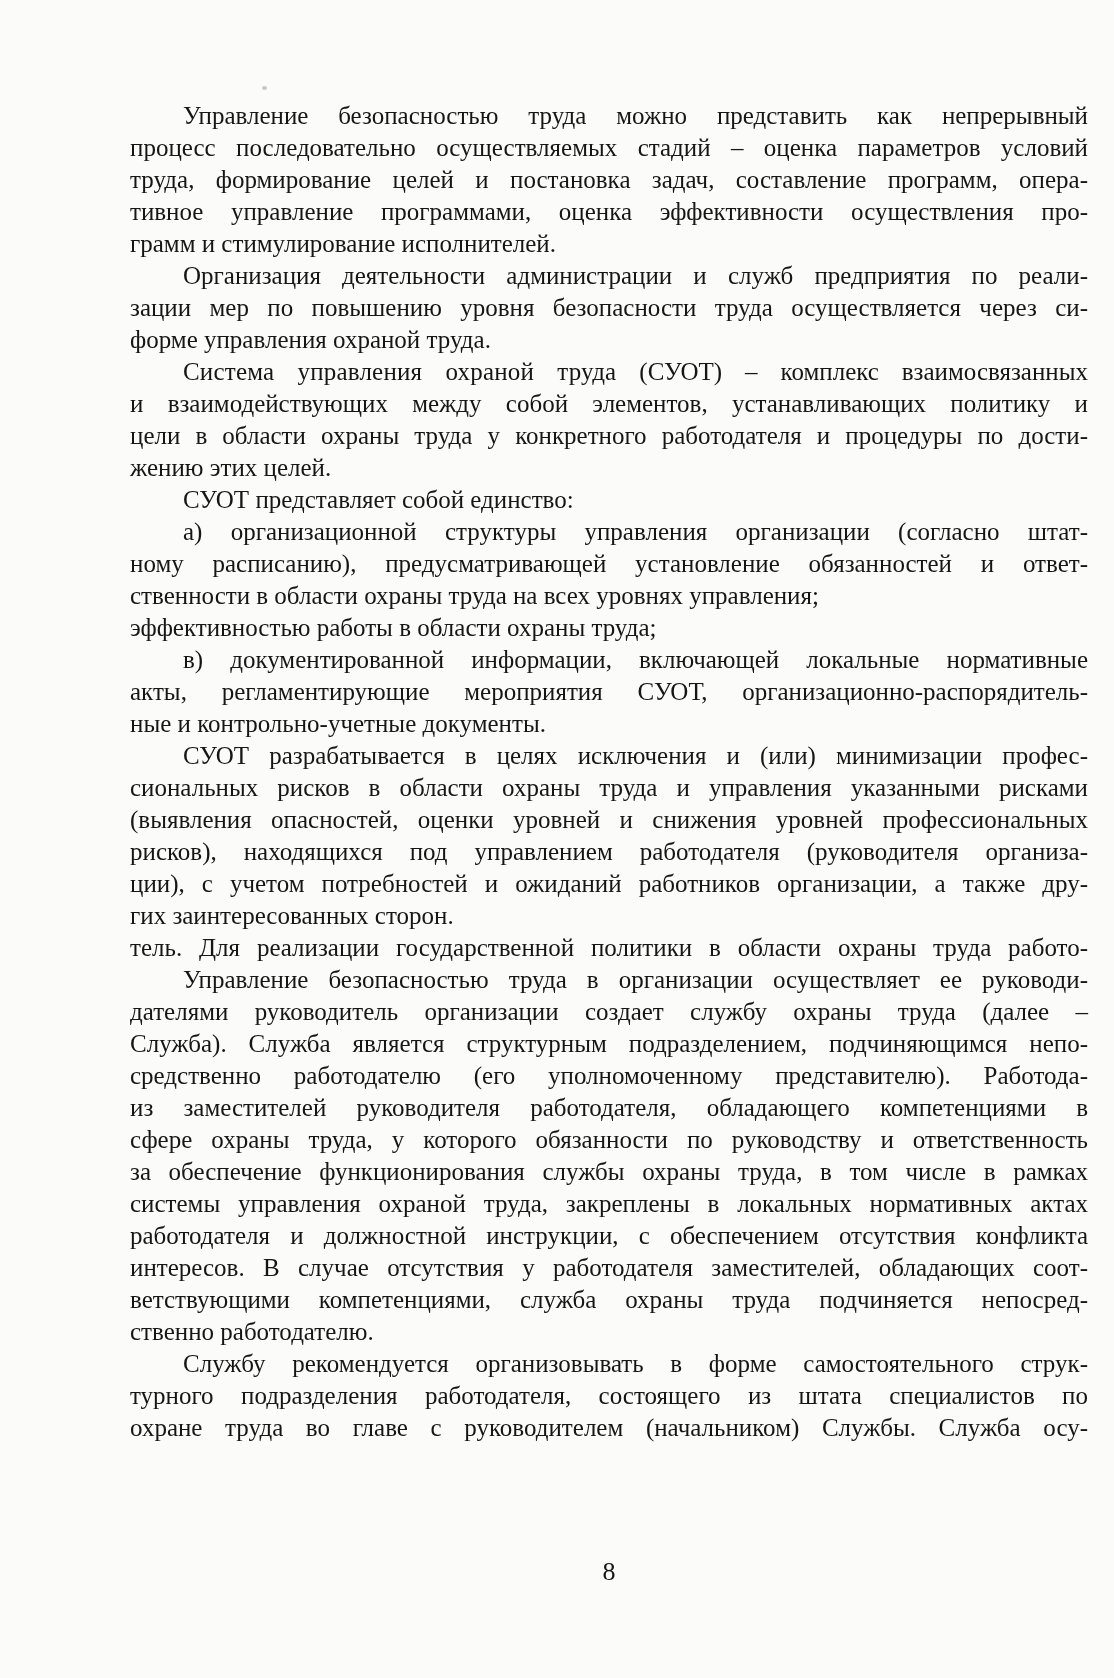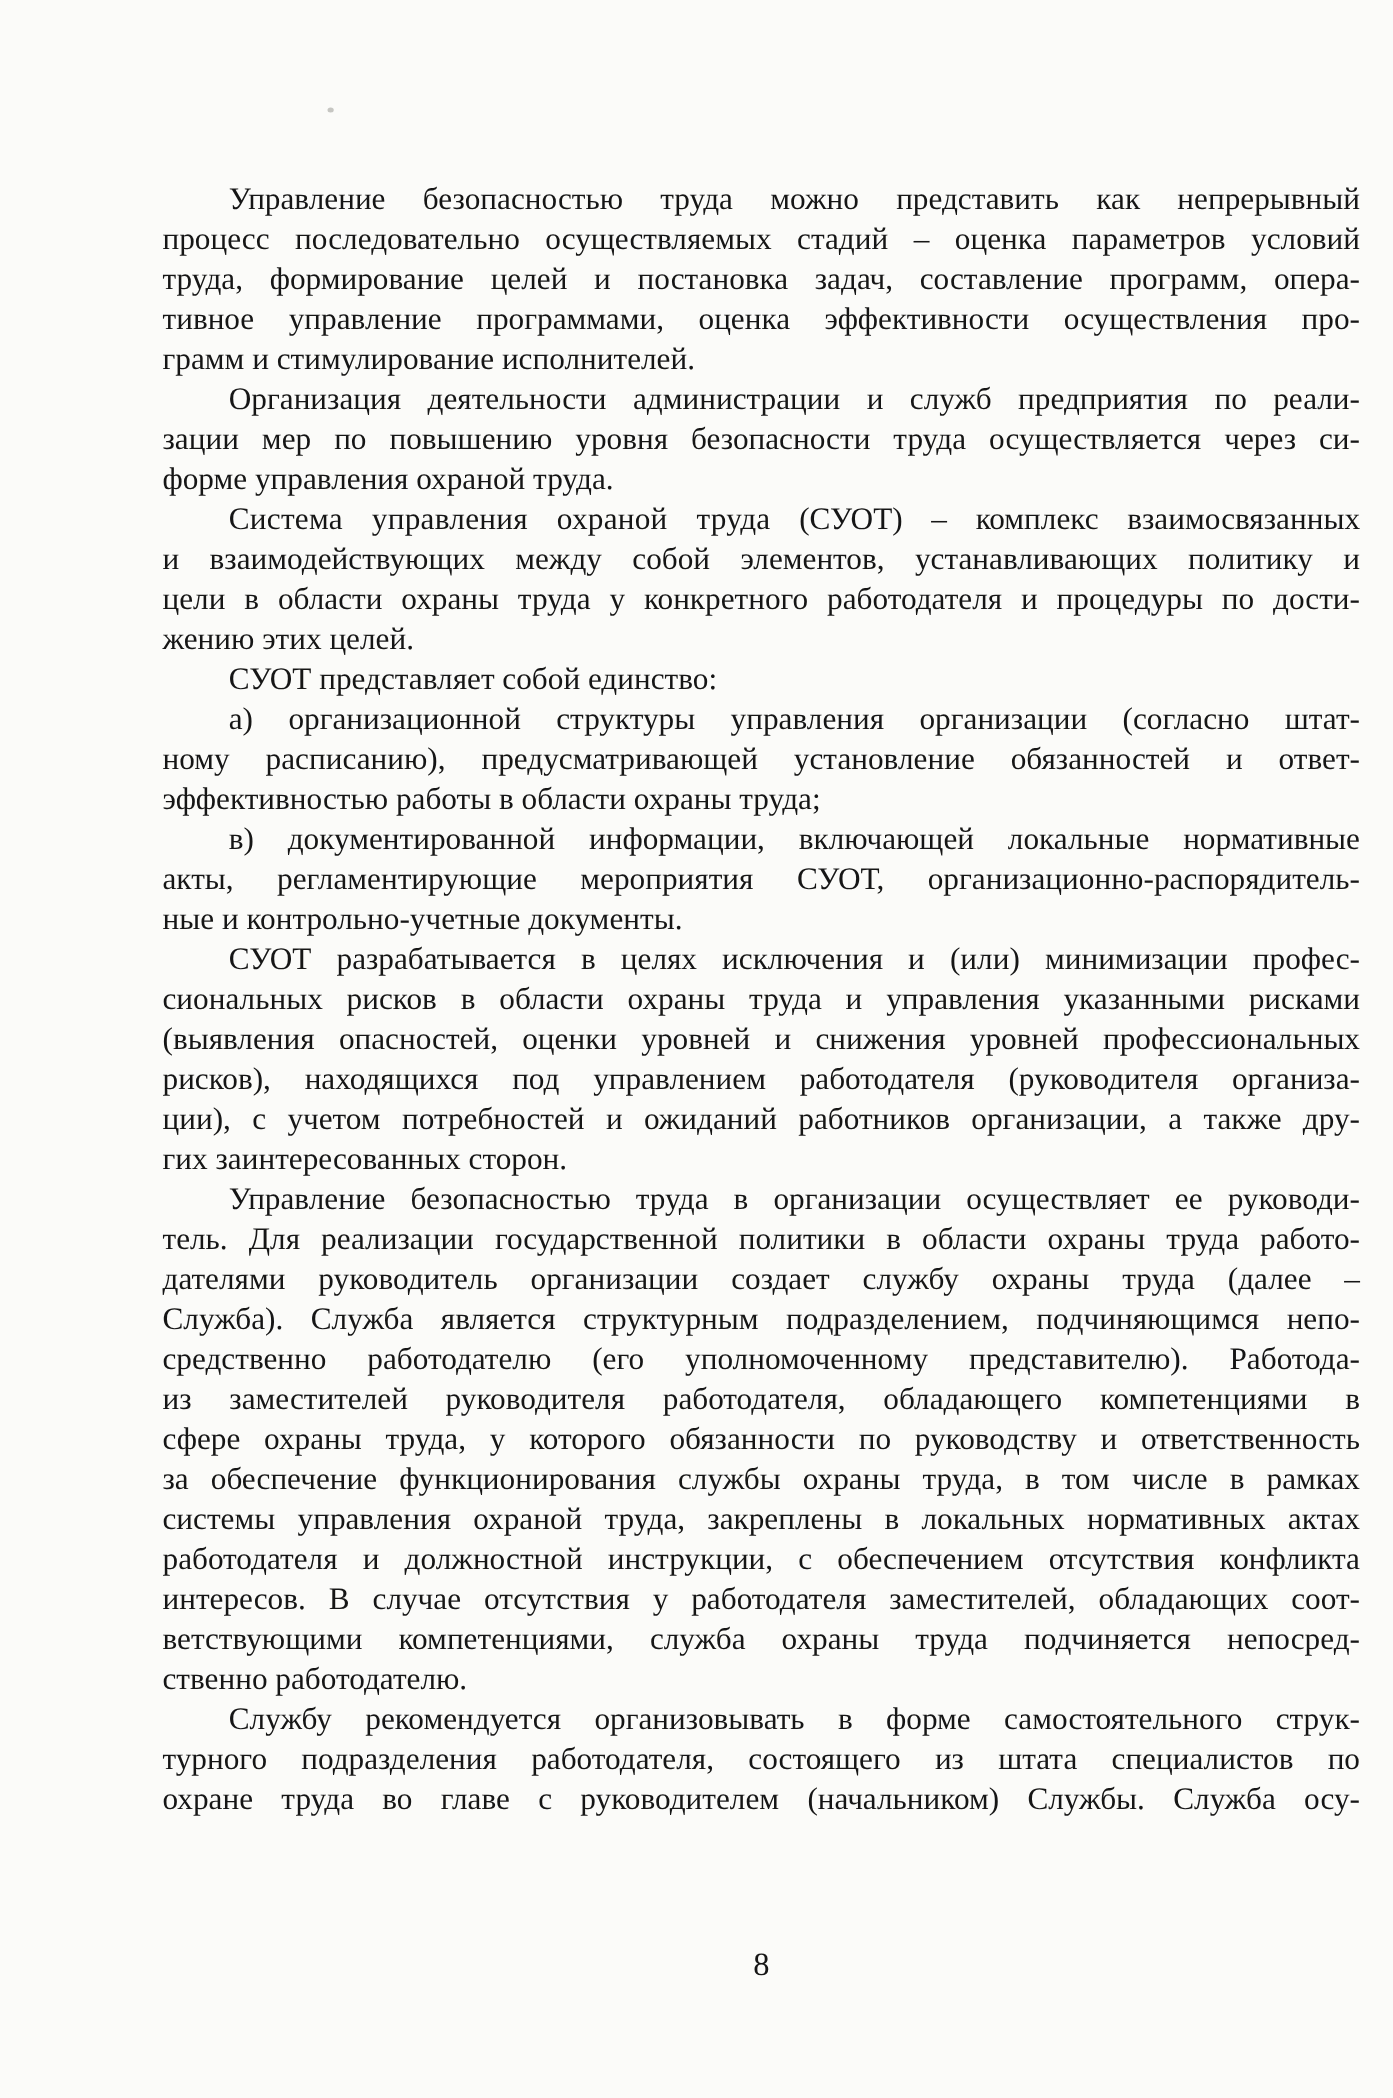--- a/index.html
+++ b/index.html
@@ -17,21 +17,20 @@
     background: var(--page-bg);
     color: var(--text);
     font-family: "Liberation Serif", "DejaVu Serif", serif;
     overflow: hidden;
   }
   .textblock {
     position: absolute;
     left: 130px;
     top: 100px;
     width: 958px;
-    margin-top: 44px;
   }
   .line {
     font-size: 25px;
     line-height: 32px;
     height: 32px;
     text-align: justify;
     text-align-last: justify;
     white-space: normal;
     overflow: visible;
   }
@@ -80,32 +79,33 @@
     <div class="line first">Организация деятельности администрации и служб предприятия по реали-</div>
     <div class="line">зации мер по повышению уровня безопасности труда осуществляется через си-</div>
     <div class="line plast">форме управления охраной труда.</div>
     <div class="line first"><b>Система управления охраной труда</b> (СУОТ) – комплекс взаимосвязанных</div>
     <div class="line">и взаимодействующих между собой элементов, устанавливающих политику и</div>
     <div class="line">цели в области охраны труда у конкретного работодателя и процедуры по дости-</div>
     <div class="line plast">жению этих целей.</div>
     <div class="line first plast">СУОТ представляет собой единство:</div>
     <div class="line first">а) организационной структуры управления организации (согласно штат-</div>
     <div class="line">ному расписанию), предусматривающей установление обязанностей и ответ-</div>
+    <div class="line plast">ственности в области охраны труда на всех уровнях управления;</div>
     <div class="line plast">эффективностью работы в области охраны труда;</div>
     <div class="line first">в) документированной информации, включающей локальные нормативные</div>
     <div class="line">акты, регламентирующие мероприятия СУОТ, организационно-распорядитель-</div>
     <div class="line plast">ные и контрольно-учетные документы.</div>
     <div class="line first">СУОТ разрабатывается в целях исключения и (или) минимизации профес-</div>
     <div class="line">сиональных рисков в области охраны труда и управления указанными рисками</div>
     <div class="line">(выявления опасностей, оценки уровней и снижения уровней профессиональных</div>
     <div class="line">рисков), находящихся под управлением работодателя (руководителя организа-</div>
     <div class="line">ции), с учетом потребностей и ожиданий работников организации, а также дру-</div>
     <div class="line plast">гих заинтересованных сторон.</div>
+    <div class="line">тель. Для реализации государственной политики в области охраны труда работо-</div>
     <div class="line first">Управление безопасностью труда в организации осуществляет ее руководи-</div>
-    <div class="line">тель. Для реализации государственной политики в области охраны труда работо-</div>
     <div class="line">дателями руководитель организации создает службу охраны труда (далее –</div>
     <div class="line">Служба). Служба является структурным подразделением, подчиняющимся непо-</div>
     <div class="line">средственно работодателю (его уполномоченному представителю). Работода-</div>
     <div class="line">из заместителей руководителя работодателя, обладающего компетенциями в</div>
     <div class="line">сфере охраны труда, у которого обязанности по руководству и ответственность</div>
     <div class="line">за обеспечение функционирования службы охраны труда, в том числе в рамках</div>
     <div class="line">системы управления охраной труда, закреплены в локальных нормативных актах</div>
     <div class="line">работодателя и должностной инструкции, с обеспечением отсутствия конфликта</div>
     <div class="line">интересов. В случае отсутствия у работодателя заместителей, обладающих соот-</div>
     <div class="line">ветствующими компетенциями, служба охраны труда подчиняется непосред-</div>

